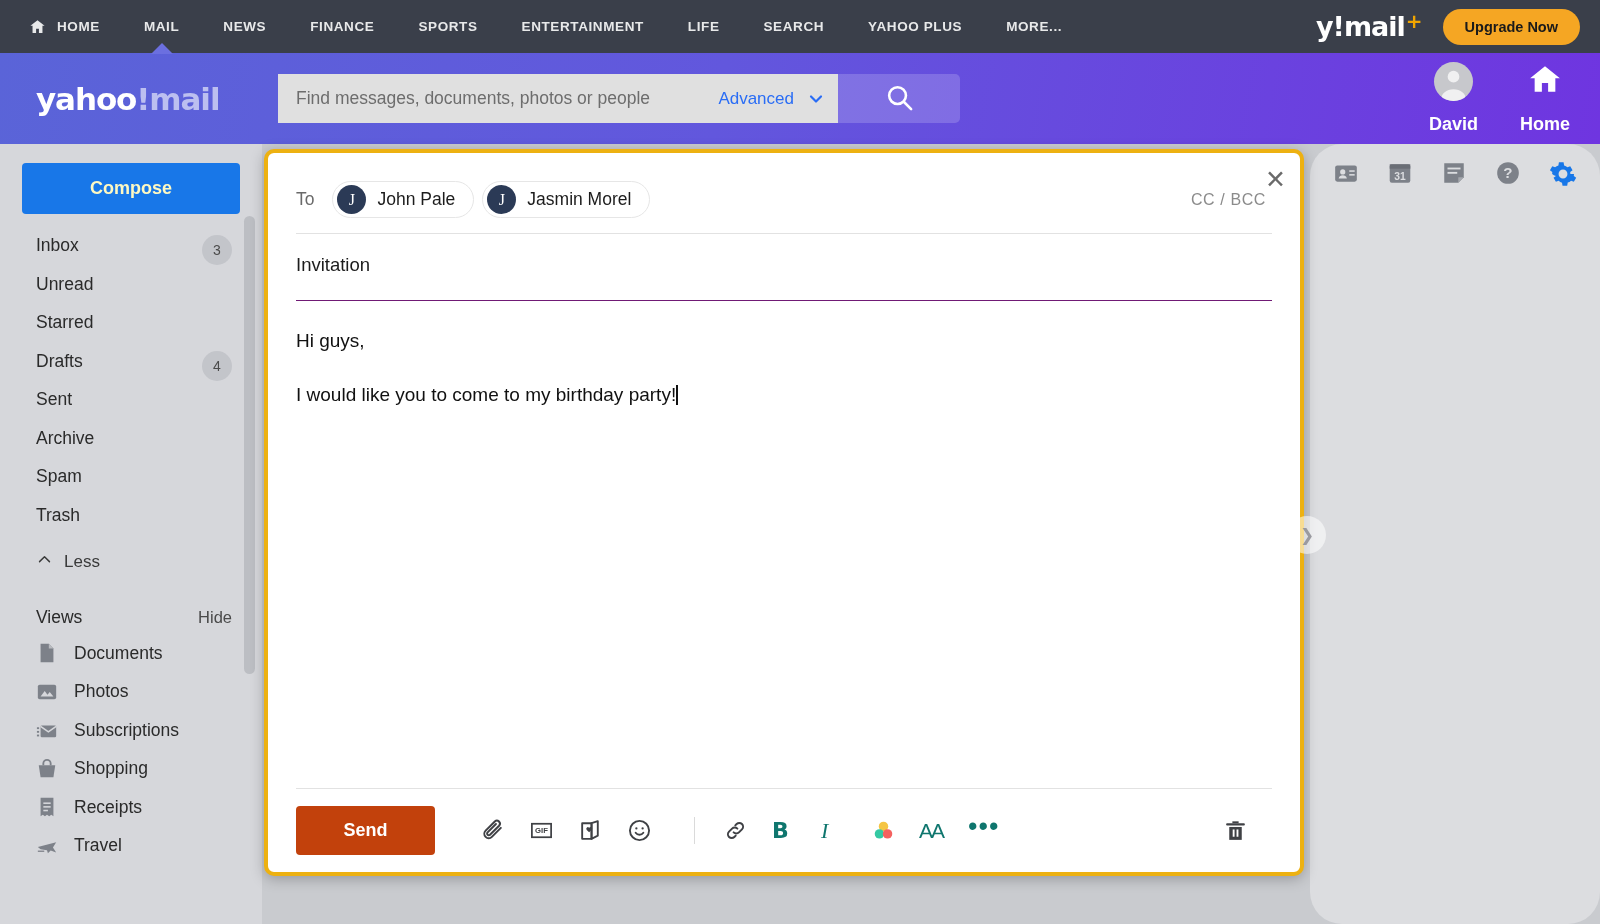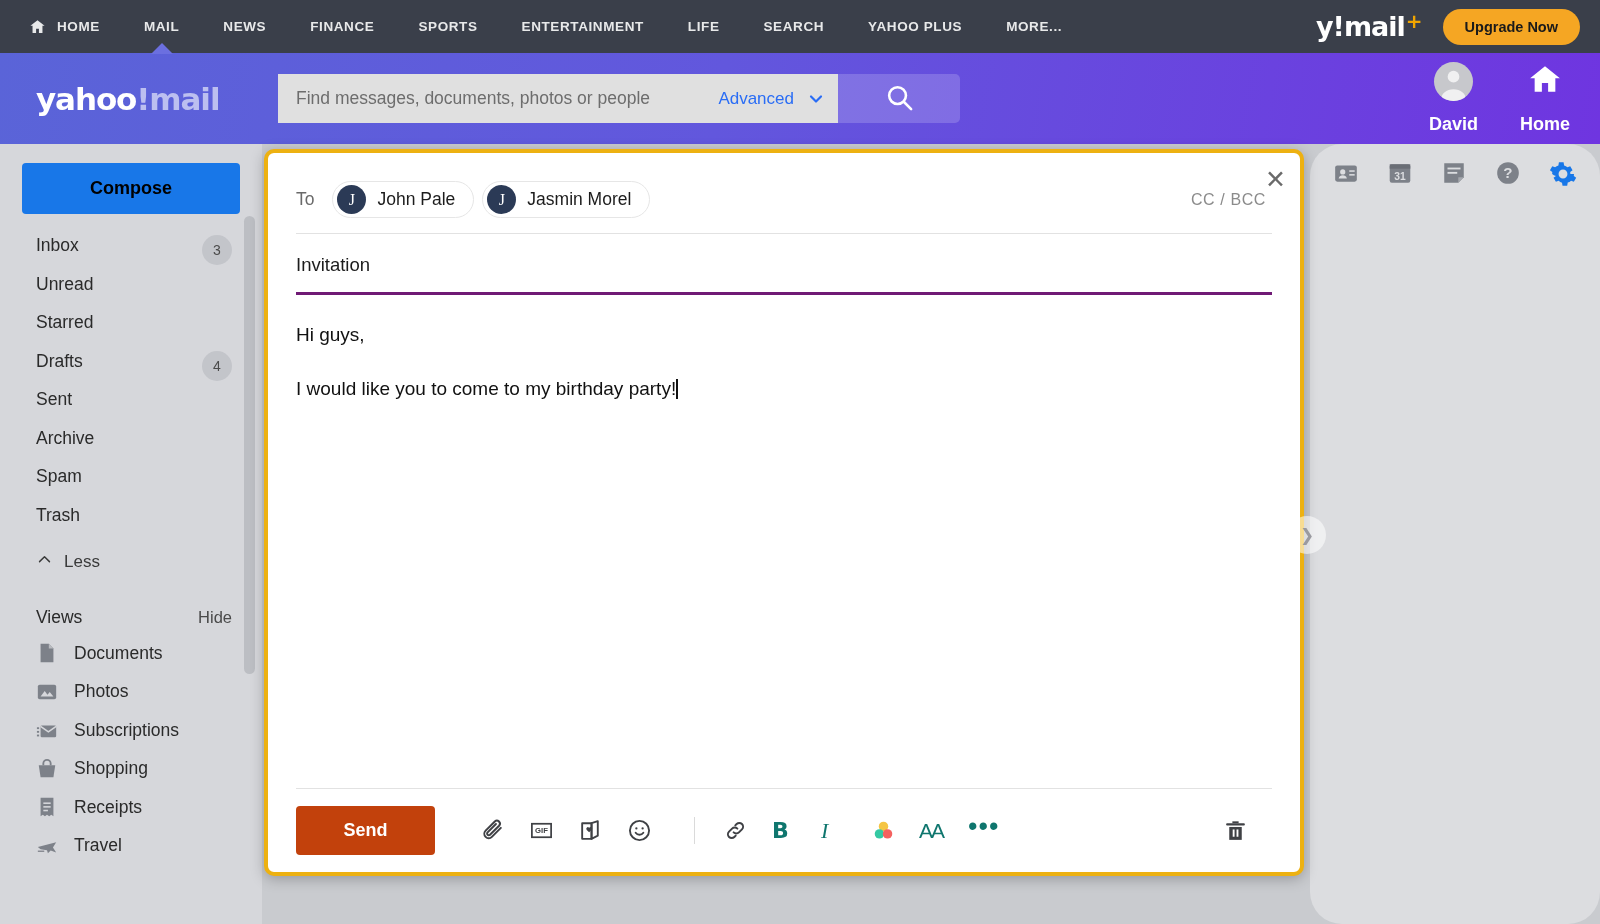--- a/index.html
+++ b/index.html
@@ -164,21 +164,21 @@
     background: #d6d7db;
     padding-top: 19px;
     position: relative;
     flex-shrink: 0;
   }
   .compose-btn {
     display: block;
     width: 218px;
     margin: 0 auto;
     background: #1877e8;
-    color: #000000;
+    color: #fef9c3;
     font-size: 18px;
     font-weight: bold;
     border: none;
     border-radius: 4px;
     padding: 15px 0;
     cursor: pointer;
   }
   .folders { margin-top: 21px; }
   .folder {
     display: flex;
@@ -301,22 +301,22 @@
   .ccbcc {
     margin-left: auto;
     font-size: 16px;
     color: #8b8b8b;
     letter-spacing: .6px;
     cursor: pointer;
     padding-right: 6px;
   }
   .subject-row {
     margin: 0 28px;
-    padding: 20px 0 16px 0;
-    border-bottom: 3px solid #701a75;
+    padding: 20px 0 24px 0;
+    border-bottom: 1px solid #701a75;
   }
   .subject-row input {
     border: none; outline: none;
     width: 100%;
     font-size: 18.5px;
     color: #1c1c1c;
     font-family: "Liberation Sans", sans-serif;
   }
   .bodywrap {
     flex: 1;

